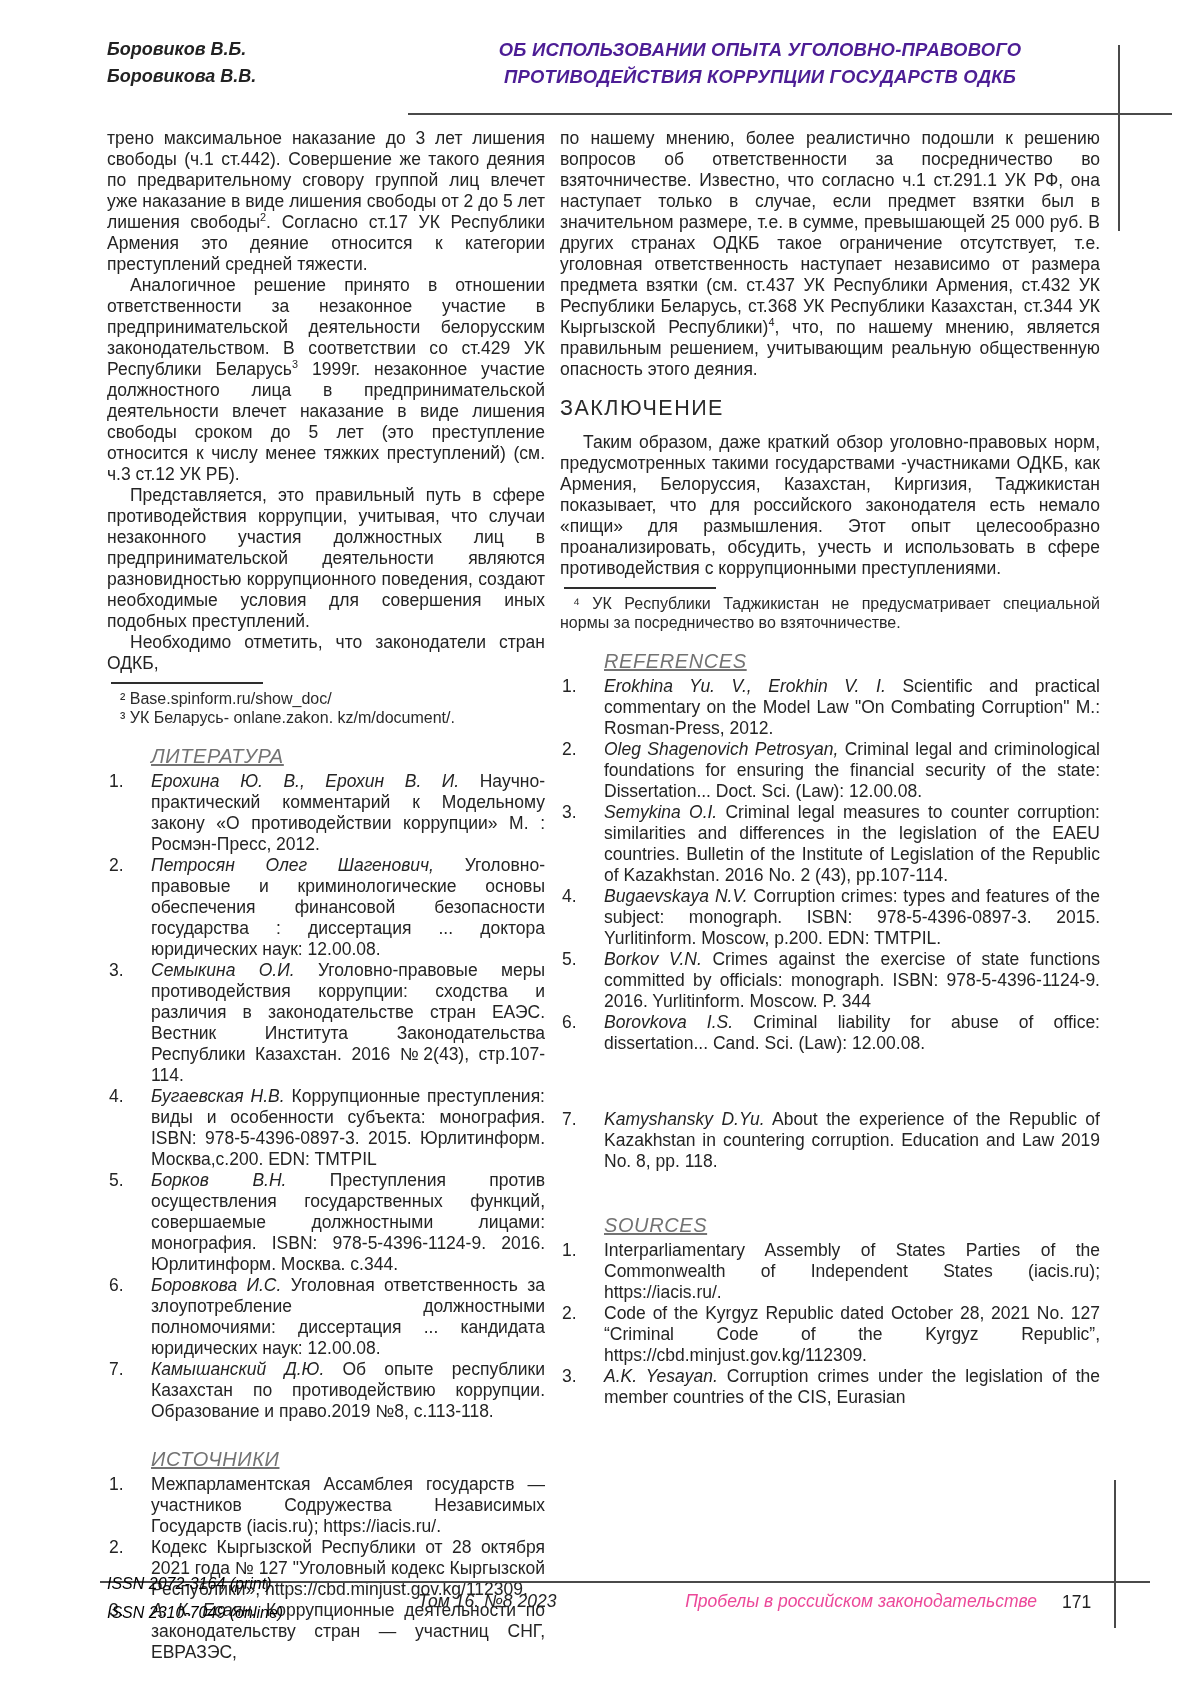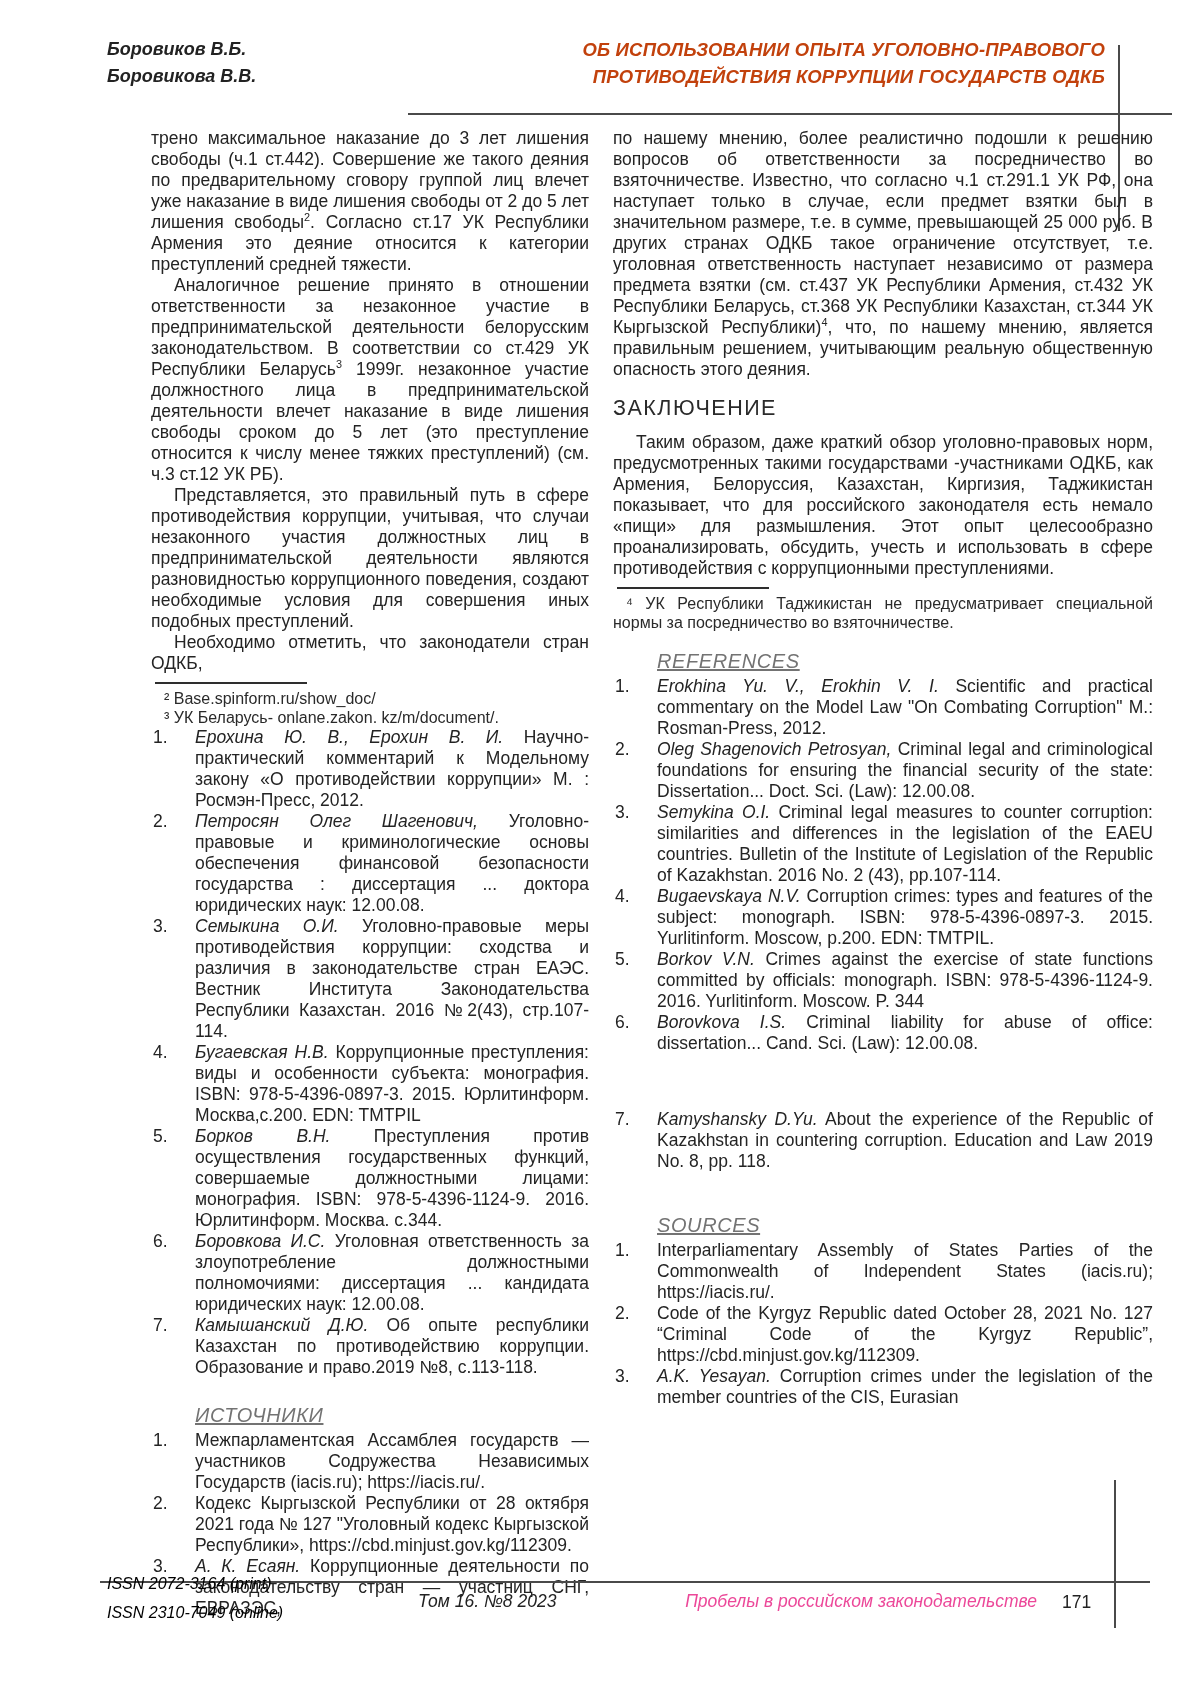--- a/index.html
+++ b/index.html
@@ -6,30 +6,30 @@
   .page {
     position:relative; width:1200px; height:1697px; background:#ffffff;
     font-family:"Liberation Sans", sans-serif; color:#222; overflow:hidden;
   }
   
   .authors {
     position:absolute; left:107px; top:36px;
     font-weight:bold; font-style:italic; font-size:18px; line-height:27px;
   }
   .title {
-    position:absolute; right:95px; top:36px; width:690px; text-align:right;
+    position:absolute; right:95px; top:36px; width:690px; text-align:center;
     font-weight:bold; font-style:italic; font-size:18.5px; line-height:27px;
-    letter-spacing:0.2px; color:#c2410c;
+    letter-spacing:0.2px; color:#4c1d95;
   }
   .header-rule { position:absolute; left:408px; top:113px; width:764px; height:2px; background:#4a4a4a; }
   .vrule-top { position:absolute; left:1118px; top:45px; width:2px; height:186px; background:#4a4a4a; }
   .vrule-bottom { position:absolute; left:1114px; top:1480px; width:2px; height:148px; background:#4a4a4a; }
 
   
-  .columns { position:absolute; left:107px; top:128px; width:1002px; display:flex; gap:24px;margin-left:44px; }
+  .columns { position:absolute; left:107px; top:128px; width:1002px; display:flex; gap:15px; }
   .col-left { width:438px; }
   .col-right { width:540px; }
 
   p.body {
     margin:0; font-size:17.5px; line-height:21px; text-align:justify;
     hyphens:none; color:#242424;
   }
   p.indent { text-indent:23px; }
   p.fill-last { text-align-last:justify; }
   sup { font-size:0.62em; line-height:0; }
@@ -92,20 +92,21 @@
     <div class="col-left">
       <p class="body"><span>трено максимальное наказание до 3 лет лишения свободы (ч.1 ст.442). Совершение же такого деяния по предварительному сговору группой лиц влечет уже наказание в виде лишения свободы от 2 до 5 лет лишения свободы</span><sup>2</sup><span>. Согласно ст.17 УК Республики Армения это деяние относится к категории преступлений средней тяжести.</span></p>
       <p class="body indent"><span>Аналогичное решение принято в отношении ответственности за незаконное участие в предпринимательской деятельности белорусским законодательством. В соответствии со ст.429 УК Республики Беларусь</span><sup>3</sup><span> 1999г. незаконное участие должностного лица в предпринимательской деятельности влечет наказание в виде лишения свободы сроком до 5 лет (это преступление относится к числу менее тяжких преступлений) (см. ч.3 ст.12 УК РБ).</span></p>
       <p class="body indent">Представляется, это правильный путь в сфере противодействия коррупции, учитывая, что случаи незаконного участия должностных лиц в предпринимательской деятельности являются разновидностью коррупционного поведения, создают необходимые условия для совершения иных подобных преступлений.</p>
       <p class="body indent fill-last">Необходимо отметить, что законодатели стран ОДКБ,</p>
 
       <div class="fnrule"></div>
       <p class="footnote">² Base.spinform.ru/show_doc/</p>
       <p class="footnote">³ УК Беларусь- onlane.zakon. kz/m/document/.</p>
 
+      <div class="section-heading">ЛИТЕРАТУРА</div>
       <ol class="reflist">
         <li><span class="num">1.</span><span class="it">Ерохина Ю. В., Ерохин В. И.</span> <span>Научно-практический комментарий к Модельному закону «О противодействии коррупции» М. : Росмэн-Пресс, 2012.</span></li>
         <li><span class="num">2.</span><span class="it">Петросян Олег Шагенович,</span> <span>Уголовно-правовые и криминологические основы обеспечения финансовой безопасности государства : диссертация ... доктора юридических наук: 12.00.08.</span></li>
         <li><span class="num">3.</span><span class="it">Семыкина О.И.</span> <span>Уголовно-правовые меры противодействия коррупции: сходства и различия в законодательстве стран ЕАЭС. Вестник Института Законодательства Республики Казахстан. 2016 №2(43), стр.107-114.</span></li>
         <li><span class="num">4.</span><span class="it">Бугаевская Н.В.</span> <span>Коррупционные преступления: виды и особенности субъекта: монография. ISBN: 978-5-4396-0897-3. 2015. Юрлитинформ. Москва,с.200. EDN: TMTPIL</span></li>
         <li><span class="num">5.</span><span class="it">Борков В.Н.</span> <span>Преступления против осуществления государственных функций, совершаемые должностными лицами: монография. ISBN: 978-5-4396-1124-9. 2016. Юрлитинформ. Москва. с.344.</span></li>
         <li><span class="num">6.</span><span class="it">Боровкова И.С.</span> <span>Уголовная ответственность за злоупотребление должностными полномочиями: диссертация ... кандидата юридических наук: 12.00.08.</span></li>
         <li><span class="num">7.</span><span class="it">Камышанский Д.Ю.</span> <span>Об опыте республики Казахстан по противодействию коррупции. Образование и право.2019 №8, с.113-118.</span></li>
       </ol>
 

